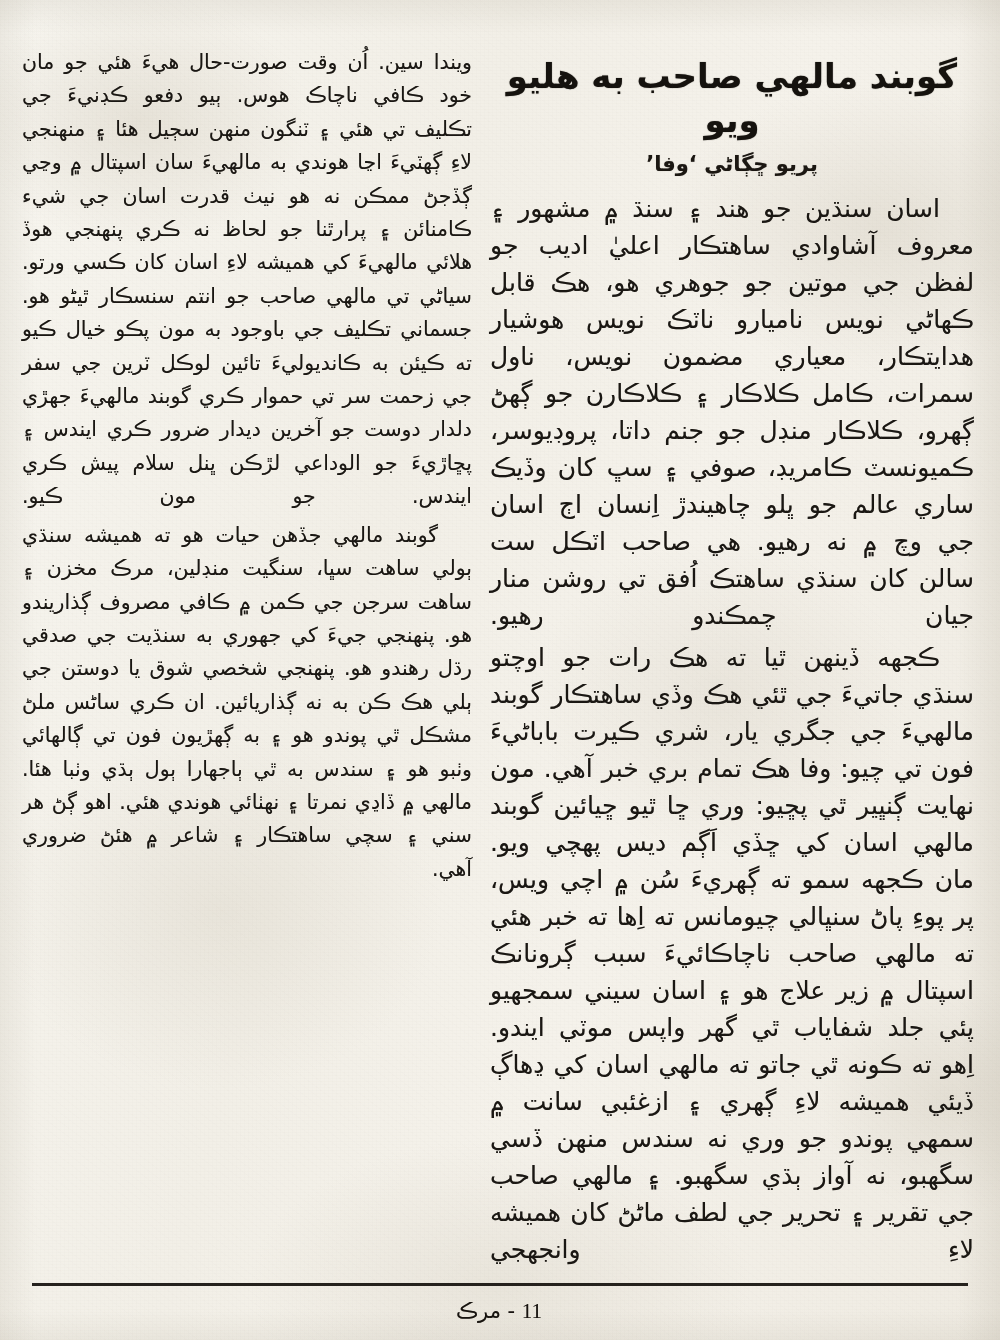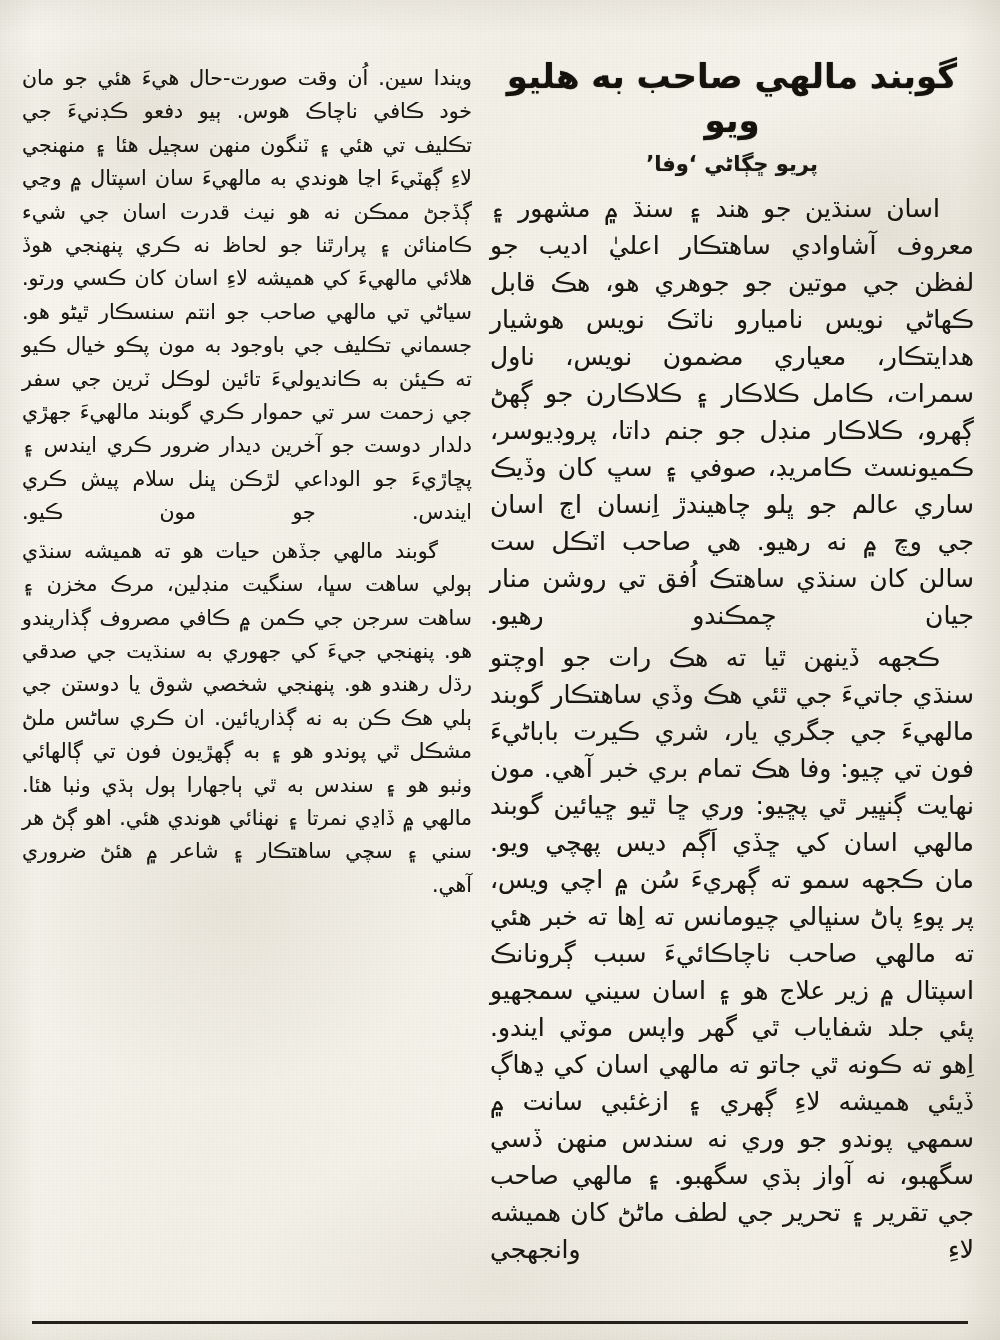--- a/index.html
+++ b/index.html
@@ -75,21 +75,21 @@
   }
 
   .col {
     flex: 1 1 0;
     min-width: 0;
     direction: rtl;
     text-align: justify;
     text-align-last: justify;
   }
   .col-right { width: 484px; flex: 0 0 484px; }
-  .col-left  { width: 450px; flex: 0 0 450px; margin-top: 16px; }
+  .col-left  { width: 450px; flex: 0 0 450px; }
 
   .headline {
     font-family: "DejaVu Sans", "Liberation Sans", sans-serif;
     font-weight: bold;
     font-size: 34px;
     line-height: 1.30;
     color: #15120e;
     text-align: center;
     text-align-last: center;
     margin: 8px 0 10px 0;
@@ -172,15 +172,20 @@
       <p class="body">ويندا سين. اُن وقت صورت-حال هيءَ هئي جو مان خود ڪافي ناچاڪ هوس. ٻيو دفعو ڪڊنيءَ جي تڪليف تي هئي ۽ ٽنگون منهن سڄيل هئا ۽ منهنجي لاءِ ڳهٽيءَ اڃا هوندي به مالهيءَ سان اسپتال ۾ وڃي ڳڏجڻ ممڪن نه هو نيٺ قدرت اسان جي شيء ڪامنائن ۽ پرارٿنا جو لحاظ نه ڪري پنهنجي هوڏ هلائي مالهيءَ کي هميشه لاءِ اسان کان ڪسي ورتو. سياڻي تي مالهي صاحب جو انتم سنسڪار ٿيڻو هو. جسماني تڪليف جي باوجود به مون پڪو خيال ڪيو ته ڪيئن به ڪانديوليءَ تائين لوڪل ٽرين جي سفر جي زحمت سر تي حموار ڪري گوبند مالهيءَ جهڙي دلدار دوست جو آخرين ديدار ضرور ڪري ايندس ۽ پڇاڙيءَ جو الوداعي لڙڪن ڀنل سلام پيش ڪري ايندس. جو مون ڪيو.</p>
 
       <p class="body indent">گوبند مالهي جڏهن حيات هو ته هميشه سنڌي ٻولي ساهت سڀا، سنگيت منڊلين، مرڪ مخزن ۽ ساهت سرجن جي ڪمن ۾ ڪافي مصروف ڳذاريندو هو. پنهنجي جيءَ کي جهوري به سنڌيت جي صدقي رڌل رهندو هو. پنهنجي شخصي شوق يا دوستن جي ٻلي هڪ ڪن به نه ڳذاريائين. ان ڪري ساڻس ملڻ مشڪل ٿي پوندو هو ۽ به ڳهڙيون فون تي ڳالهائي وٺبو هو ۽ سندس به ٿي ٻاجهارا ٻول ٻڌي وٺبا هئا. مالهي ۾ ڏاڍي نمرتا ۽ نهٺائي هوندي هئي. اهو ڳڻ هر سني ۽ سچي ساهتڪار ۽ شاعر ۾ هئڻ ضروري آهي.</p>
 
     </div>
 
   </div>
 
   <div class="footer">
     <div class="rule"></div>
+    <div class="folio">
+      <span class="num">11</span>
+      <span>-</span>
+      <span>مرڪ</span>
+    </div>
   </div>
 
 </div>
 
 </body></html>

